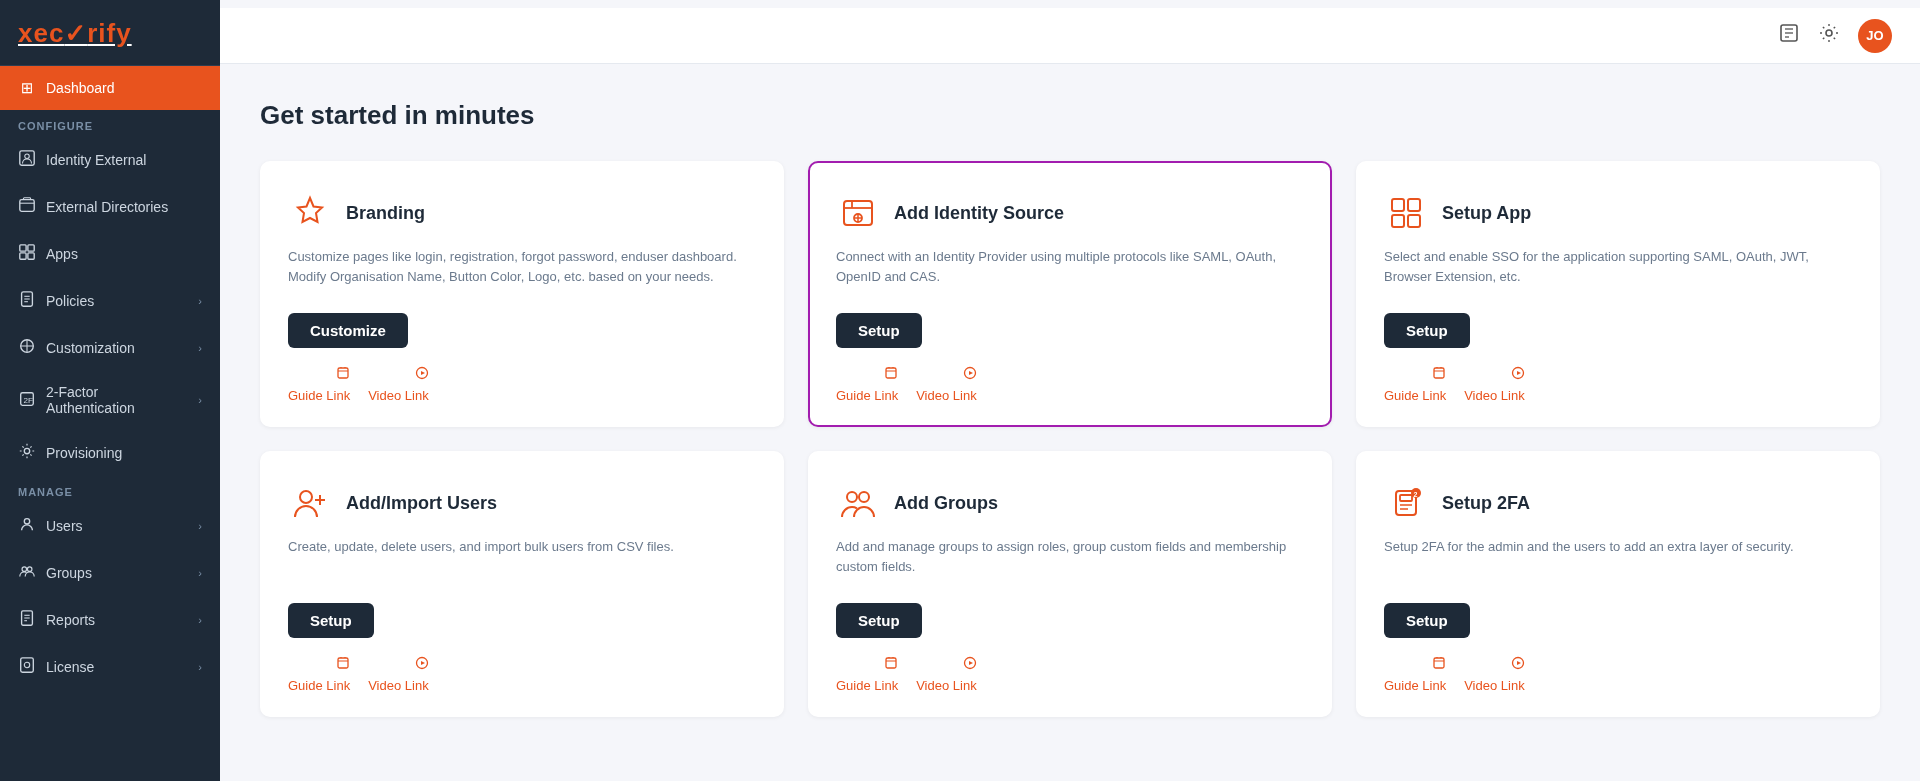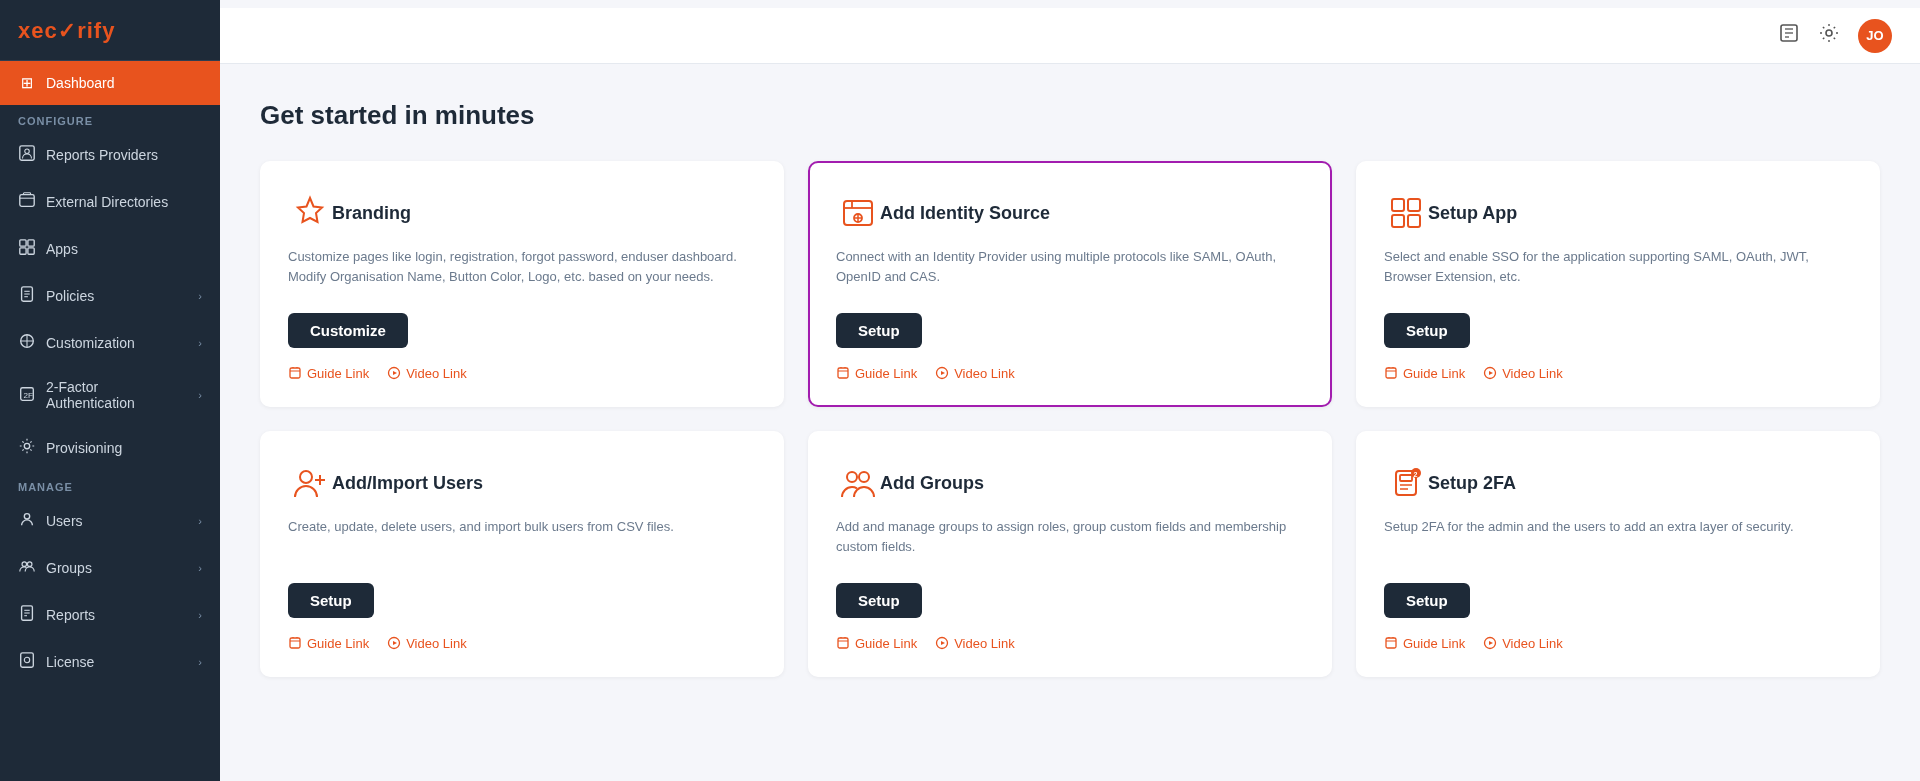--- a/index.html
+++ b/index.html
@@ -16,24 +16,25 @@
       height: 100%;
       overflow-y: auto;
     }
     .sidebar-logo {
       padding: 18px 18px 16px 18px;
       display: flex;
       align-items: center;
       border-bottom: 1px solid #2e3d50;
     }
     .logo-text {
-      font-size: 22px;
+      font-size: 26px;
       font-weight: 700;
       color: #fff;
       letter-spacing: 1px;
+      text-decoration: underline;
     }
     .sidebar-item {
       display: flex;
       align-items: center;
       padding: 13px 18px;
       cursor: pointer;
       font-size: 14px;
       color: #cdd6e0;
       gap: 10px;
       position: relative;
@@ -126,20 +127,21 @@
       padding: 28px 26px 22px 26px;
       border: 2px solid transparent;
       box-shadow: 0 1px 4px rgba(0,0,0,0.06);
     }
     .card.highlighted {
       border: 2px solid #a21caf;
     }
     .card-header {
       display: flex;
       align-items: center;
+      gap: 14px;
       margin-bottom: 12px;
     }
     .card-icon {
       width: 44px;
       height: 44px;
       display: flex;
       align-items: center;
       justify-content: center;
       font-size: 26px;
       color: #e8531e;
@@ -168,27 +170,28 @@
       margin-bottom: 14px;
     }
     .card-links {
       display: flex;
       gap: 18px;
       align-items: center;
       margin-top: 4px;
     }
     .card-link {
       display: flex;
-      align-items: flex-start;
+      align-items: flex-end;
       gap: 5px;
       color: #e8531e;
       font-size: 13px;
       font-weight: 500;
       cursor: pointer;
       text-decoration: none;
+      flex-direction: column;
     }
     .link-icon {
       font-size: 13px;
     }
 
     
     .svg-icon { width: 18px; height: 18px; fill: currentColor; }
 
     
     ::-webkit-scrollbar { width: 6px; }
@@ -212,21 +215,21 @@
   <div class="sidebar-section-label">Configure</div>
 
   <div class="sidebar-item">
     <span class="sidebar-item-icon">
       <svg class="svg-icon" viewBox="0 0 20 20">
           <rect x="2" y="2" width="16" height="16" rx="2" fill="none" stroke="currentColor" stroke-width="1.5"></rect>
           <circle cx="10" cy="8" r="2.5" stroke="currentColor" stroke-width="1.2" fill="none"></circle>
           <path d="M5 16c0-2.76 2.24-5 5-5s5 2.24 5 5" stroke="currentColor" stroke-width="1.2" fill="none"></path>
         </svg>
     </span>
-    <span>Reports Providers</span>
+    <span>Identity External</span>
   </div>
 
   <div class="sidebar-item">
     <span class="sidebar-item-icon">
       <svg class="svg-icon" viewBox="0 0 20 20">
           <rect x="2" y="4" width="16" height="13" rx="2" fill="none" stroke="currentColor" stroke-width="1.5"></rect>
           <path d="M6 4V3a1 1 0 011-1h6a1 1 0 011 1v1" stroke="currentColor" stroke-width="1.2" fill="none"></path>
           <line x1="2" y1="8" x2="18" y2="8" stroke="currentColor" stroke-width="1.2"></line>
         </svg>
     </span>

